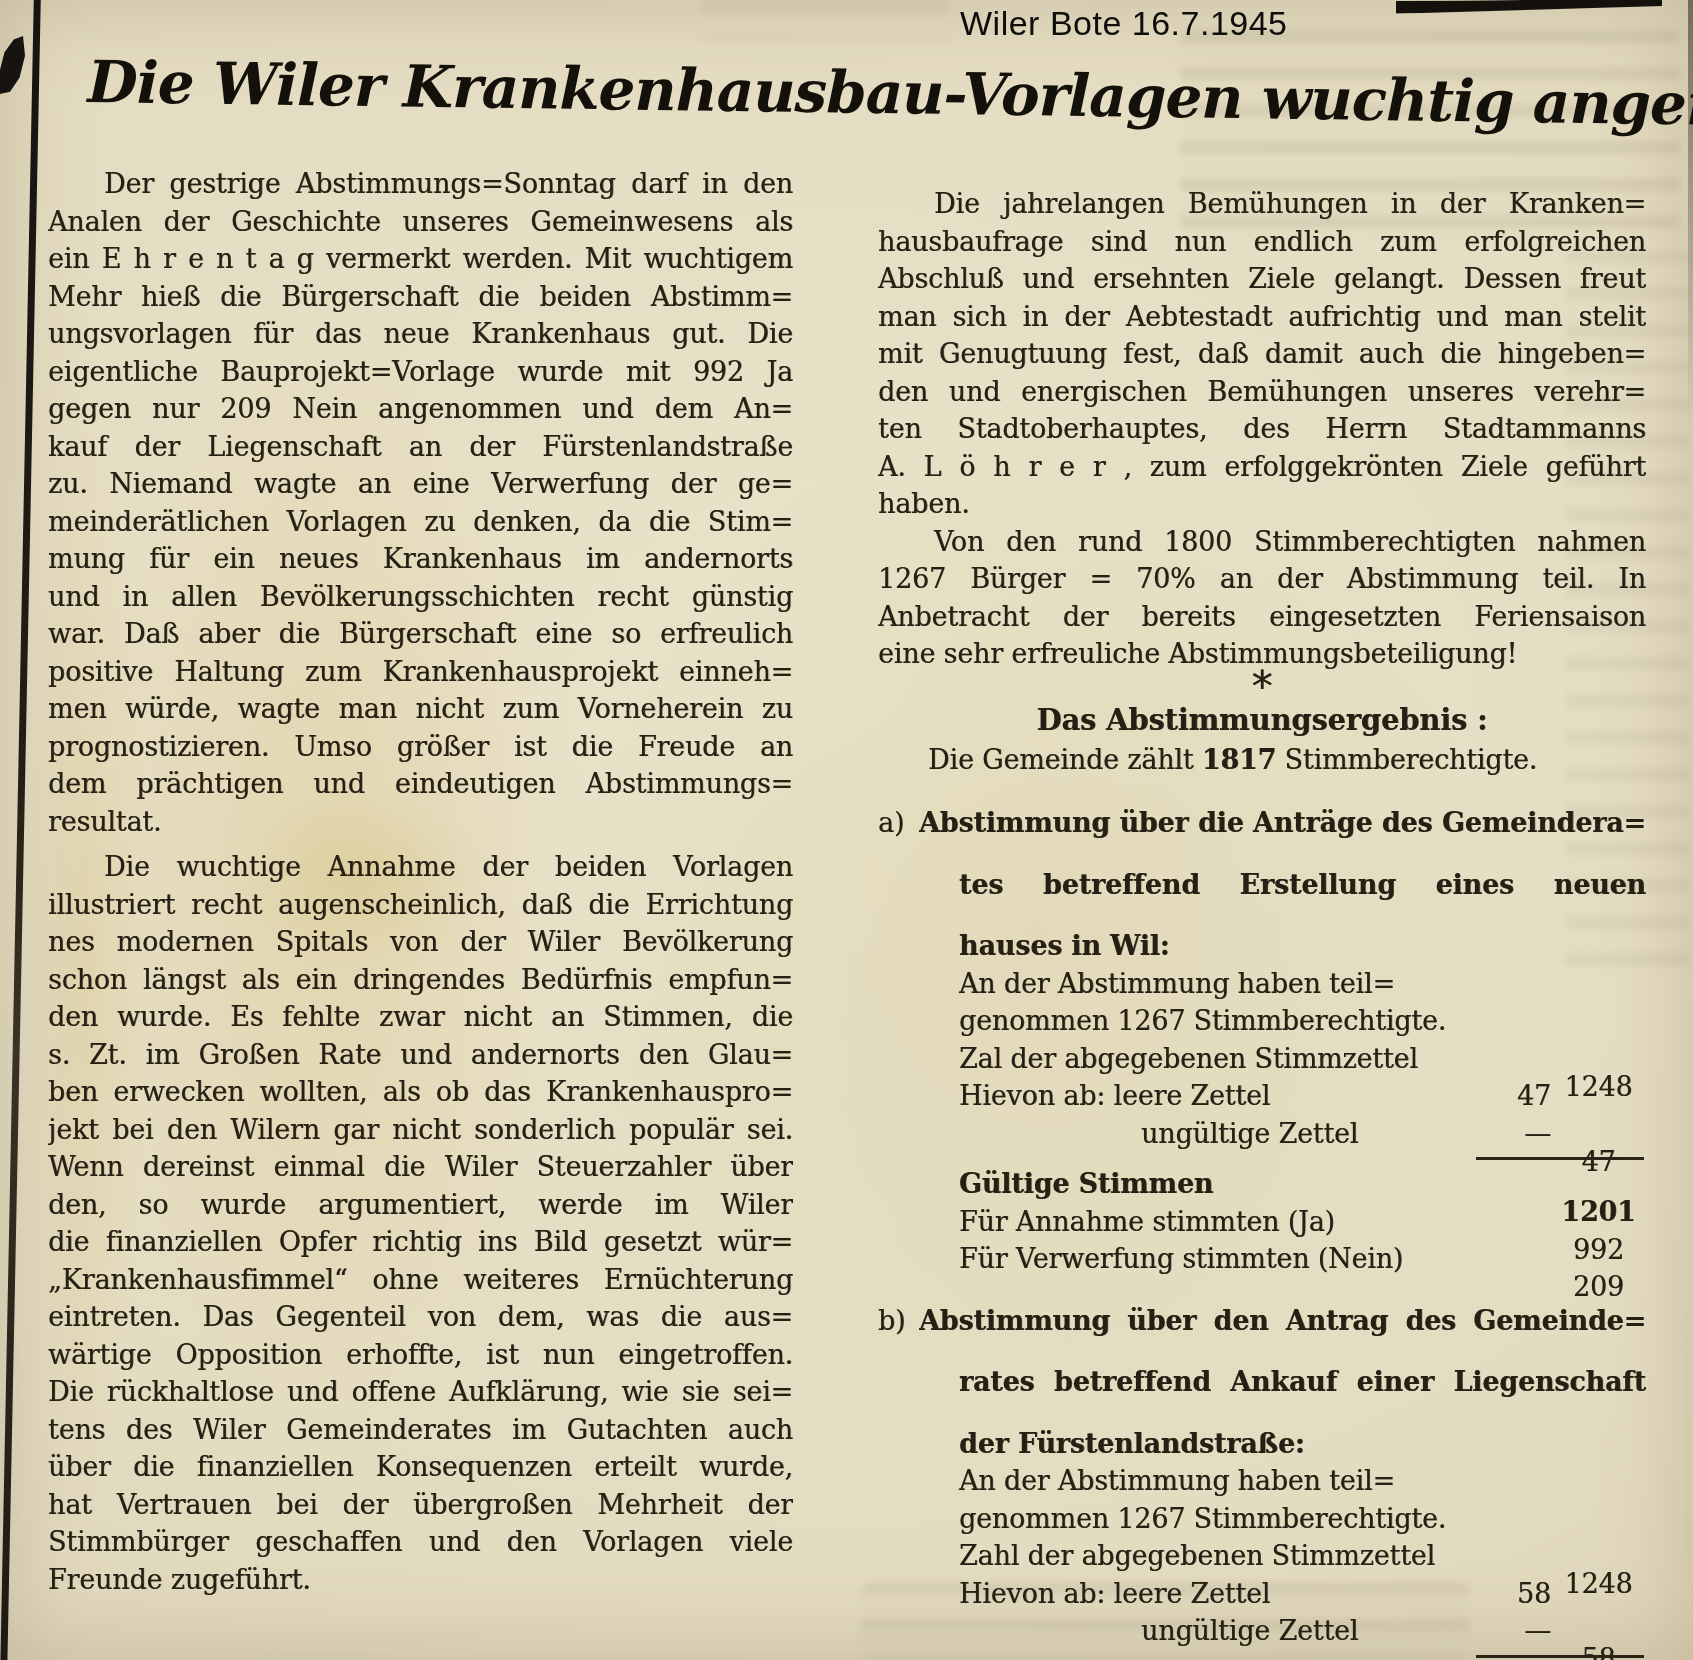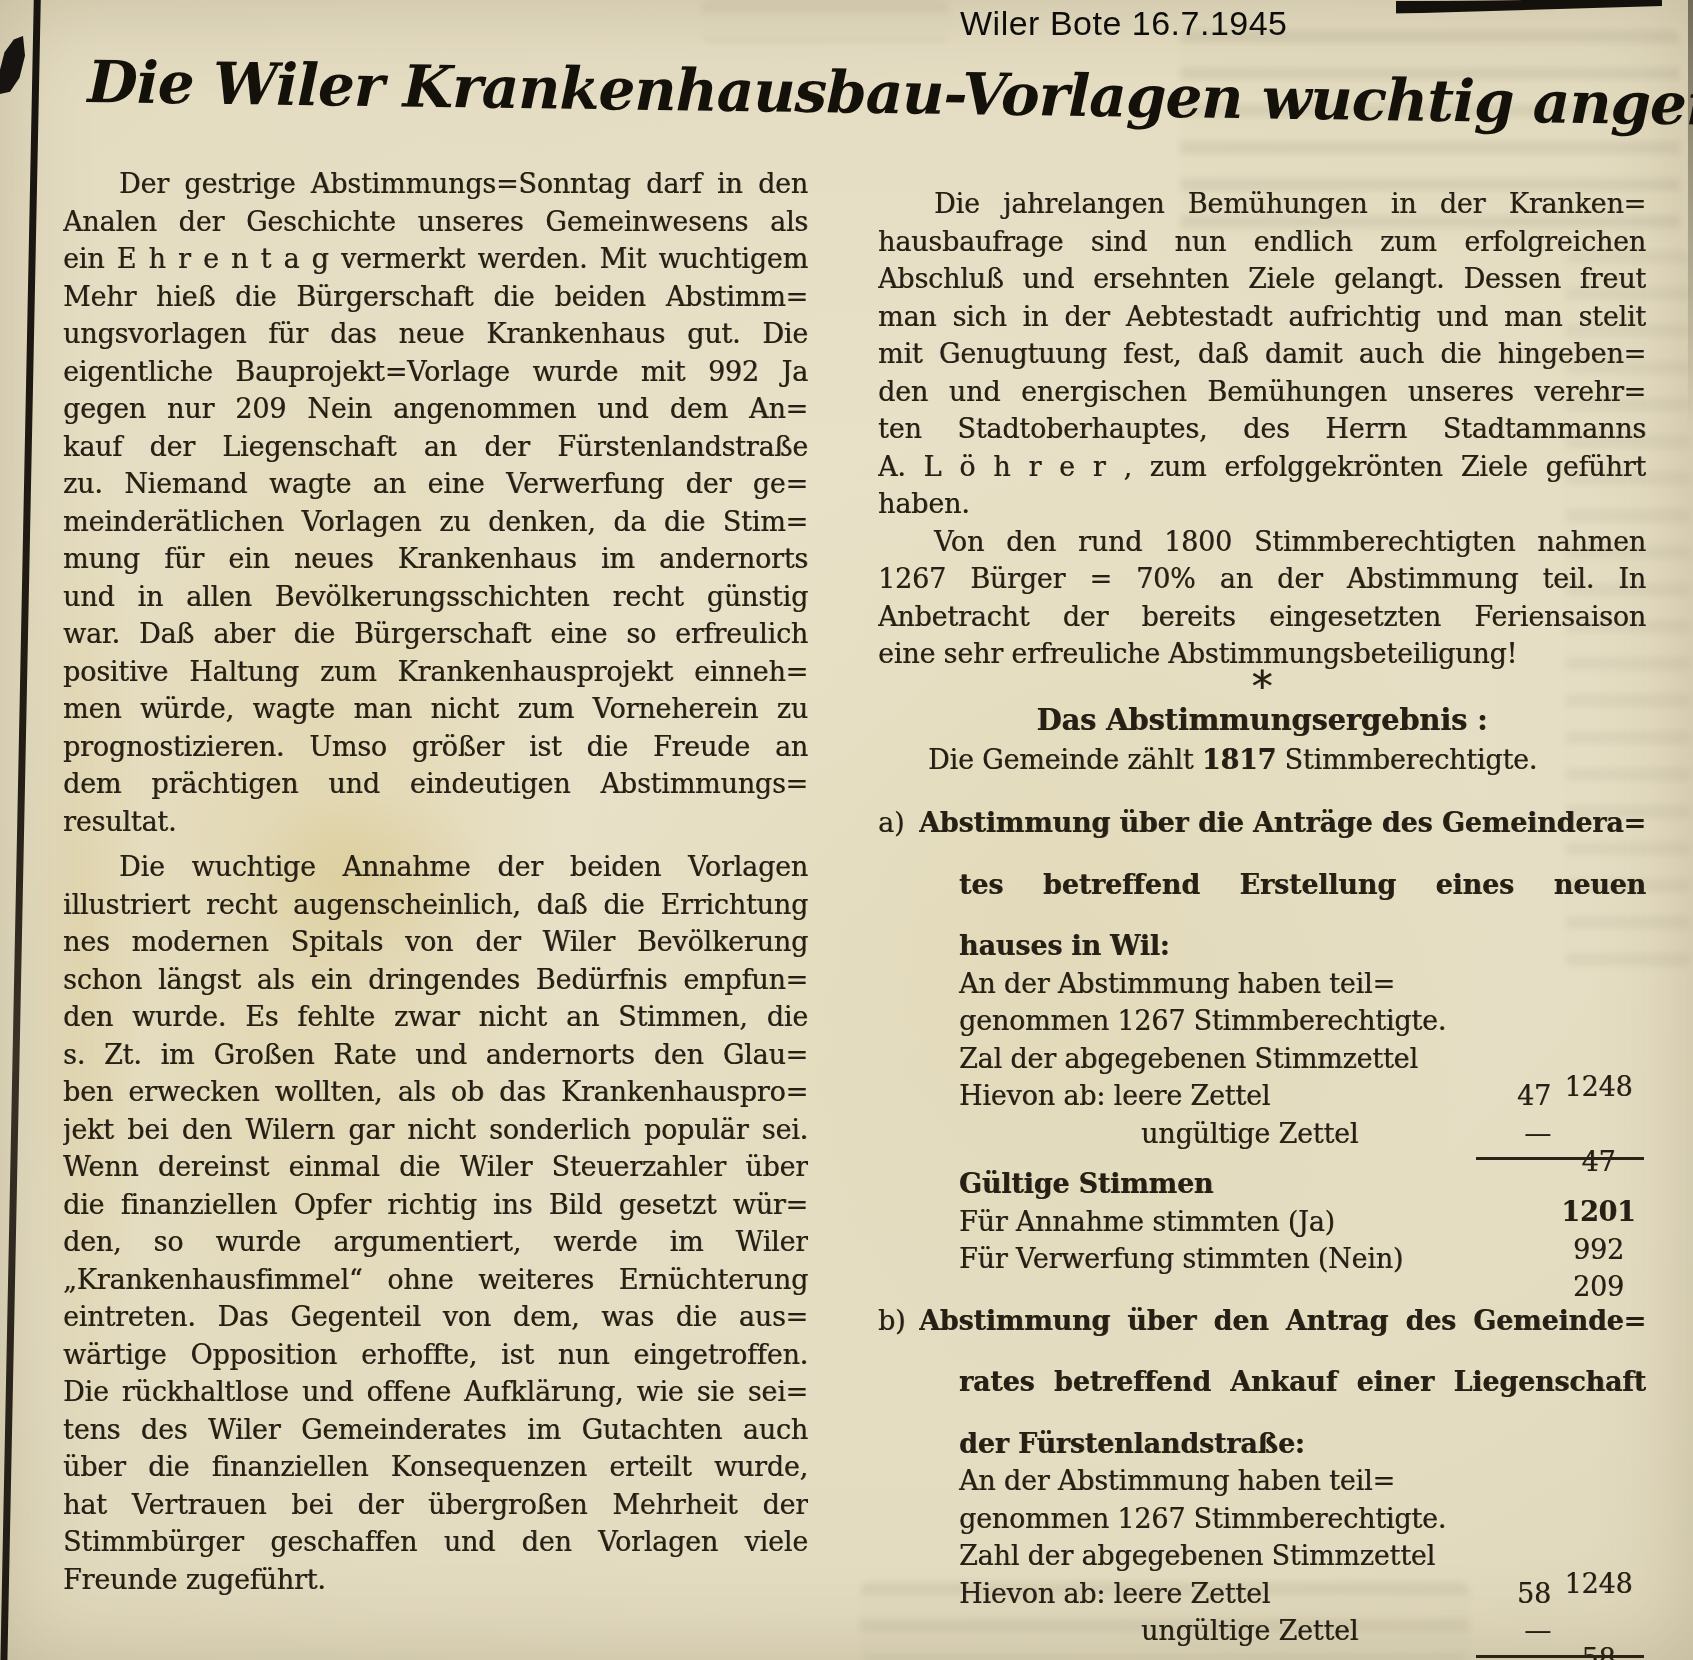--- a/index.html
+++ b/index.html
@@ -38,21 +38,21 @@
   
   .caption{position:absolute; left:960px; top:4px; font-family:"Liberation Sans", sans-serif;
     font-size:34px; color:#0e0d0c; letter-spacing:0.5px; white-space:nowrap;text-align:right;}
   .headline{position:absolute; left:88px; top:48px; width:1440px; margin:0;
     font-size:58px; font-style:italic; font-weight:bold; letter-spacing:-1px; white-space:nowrap;
     color:#14100a; transform:rotate(0.8deg); transform-origin:left top;}
 
   
   .col{position:absolute; font-size:27px; letter-spacing:-0.2px;
     text-shadow:0.55px 0.3px 0 rgba(38,30,18,0.65);}
-  .col-left{left:48px; top:165px; width:745px;margin-left:15px;}
+  .col-left{left:48px; top:165px; width:745px;}
   .col-right{left:878px; top:185px; width:768px;}
   .line{height:37.5px; line-height:37.5px; text-align:justify; text-align-last:justify; overflow:hidden;}
   .para .line:first-child{text-indent:56px;}
   .para .line:last-child{text-align-last:left;}
   .col-left .para + .para{margin-top:8px;}
 
   
   .divider{height:27.5px; line-height:27.5px; text-align:center; font-size:42px;
     font-family:"DejaVu Sans", sans-serif;}
   .res-heading{height:40px; line-height:40px; text-align:center; font-weight:bold; font-size:29px;}
@@ -122,22 +122,22 @@
 
     <div class="line">Die wuchtige Annahme der beiden Vorlagen</div>
         <div class="line">illustriert recht augenscheinlich, daß die Errichtung ei=</div>
         <div class="line">nes modernen Spitals von der Wiler Bevölkerung</div>
         <div class="line">schon längst als ein dringendes Bedürfnis empfun=</div>
         <div class="line">den wurde. Es fehlte zwar nicht an Stimmen, die</div>
         <div class="line">s. Zt. im Großen Rate und andernorts den Glau=</div>
         <div class="line">ben erwecken wollten, als ob das Krankenhauspro=</div>
         <div class="line">jekt bei den Wilern gar nicht sonderlich populär sei.</div>
         <div class="line">Wenn dereinst einmal die Wiler Steuerzahler über</div>
+        <div class="line">den, so wurde argumentiert, werde im Wiler</div>
         <div class="line">die finanziellen Opfer richtig ins Bild gesetzt wür=</div>
-        <div class="line">den, so wurde argumentiert, werde im Wiler</div>
         <div class="line">„Krankenhausfimmel“ ohne weiteres Ernüchterung</div>
         <div class="line">eintreten. Das Gegenteil von dem, was die aus=</div>
         <div class="line">wärtige Opposition erhoffte, ist nun eingetroffen.</div>
         <div class="line">Die rückhaltlose und offene Aufklärung, wie sie sei=</div>
         <div class="line">tens des Wiler Gemeinderates im Gutachten auch</div>
         <div class="line">über die finanziellen Konsequenzen erteilt wurde,</div>
         <div class="line">hat Vertrauen bei der übergroßen Mehrheit der</div>
         <div class="line">Stimmbürger geschaffen und den Vorlagen viele</div>
         <div class="line">Freunde zugeführt.</div>
       </div>

